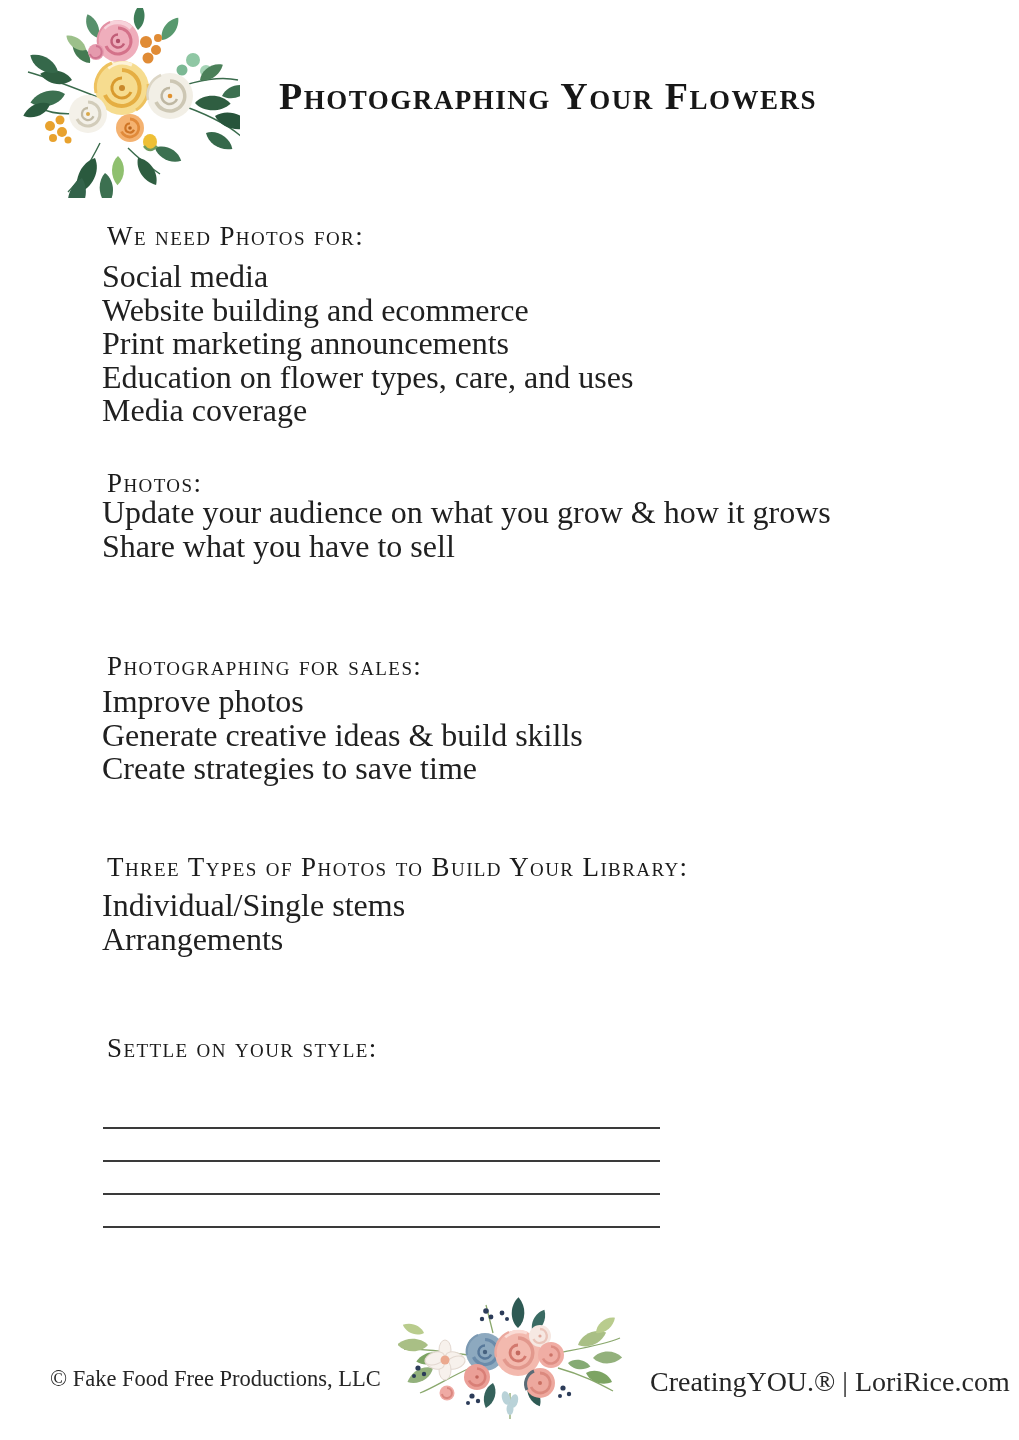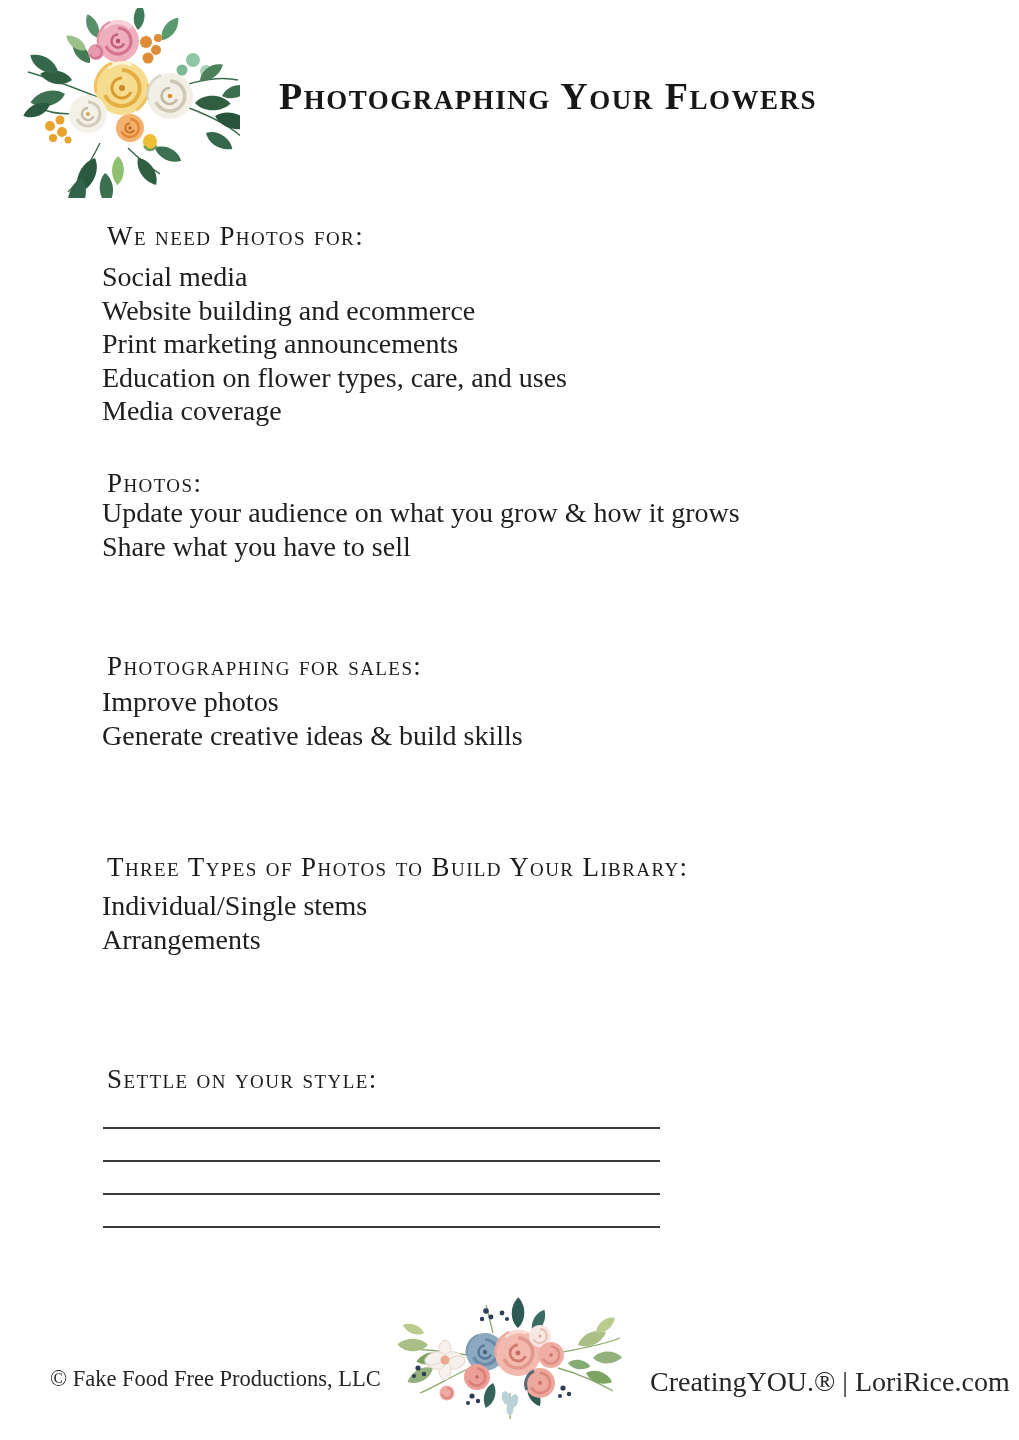--- a/index.html
+++ b/index.html
@@ -10,23 +10,23 @@
   .title {
     position:absolute; left:279px; top:74px; margin:0;
     font-size:38px; font-weight:600; font-variant:small-caps;
     letter-spacing:1.5px; color:#171717; white-space:nowrap; line-height:44px;
   }
   .h {
     position:absolute; left:95px; margin:12px;
     font-size:27px; font-weight:500; font-variant:small-caps;
     letter-spacing:1.4px; color:#1b1b1b; white-space:nowrap; line-height:36px;
   }
-  .hs1{ top:206px; } .hs2{ top:453px; } .hs3{ top:636px; } .hs4{ top:837px; } .hs5{ top:1049px;text-align:center; }
+  .hs1{ top:206px; } .hs2{ top:453px; } .hs3{ top:636px; } .hs4{ top:837px; } .hs5{ top:1018px;text-align:center; }
   .list {
-    position:absolute; left:102px; font-size:28px; line-height:33.5px; color:#202020;
+    position:absolute; left:102px; font-size:32px; line-height:33.5px; color:#202020;
   }
   .ls1{ top:260px; } .ls2{ top:496px; } .ls3{ top:685px; } .ls4{ top:889px; }
   .li { white-space:nowrap; }
   .wline {
     position:absolute; left:103px; width:557px; height:0;
     border-top:2px solid #3a3a3a;
   }
   .w1{ top:1127px; } .w2{ top:1160px; } .w3{ top:1193px; } .w4{ top:1226px; }
   .footer-left {
     position:absolute; left:50px; top:1366px; font-size:22.5px; color:#262626; white-space:nowrap;
@@ -164,20 +164,21 @@
   <h2 class="h hs2">Photos:</h2>
   <div class="list ls2">
     <div class="li">Update your audience on what you grow &amp; how it grows</div>
     <div class="li">Share what you have to sell</div>
   </div>
 
   <h2 class="h hs3">Photographing for sales:</h2>
   <div class="list ls3">
     <div class="li">Improve photos</div>
     <div class="li">Generate creative ideas &amp; build skills</div>
+    <div class="li">Create strategies to save time</div>
   </div>
 
   <h2 class="h hs4">Three Types of Photos to Build Your Library:</h2>
   <div class="list ls4">
     <div class="li">Individual/Single stems</div>
     <div class="li">Arrangements</div>
   </div>
 
   <h2 class="h hs5">Settle on your style:</h2>
   <div class="wline w1"></div>

